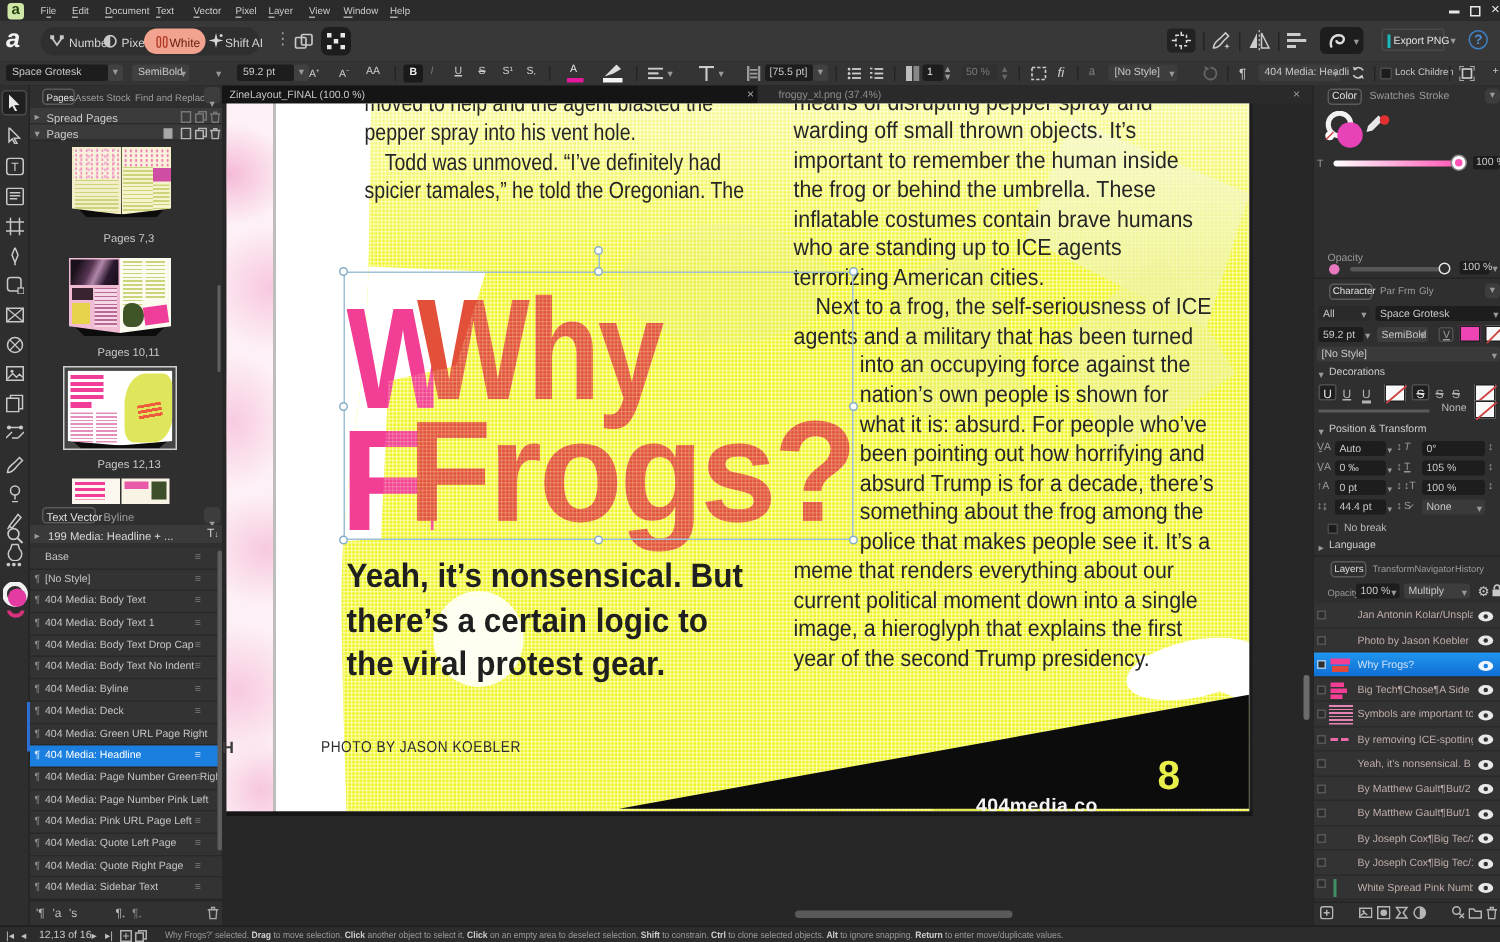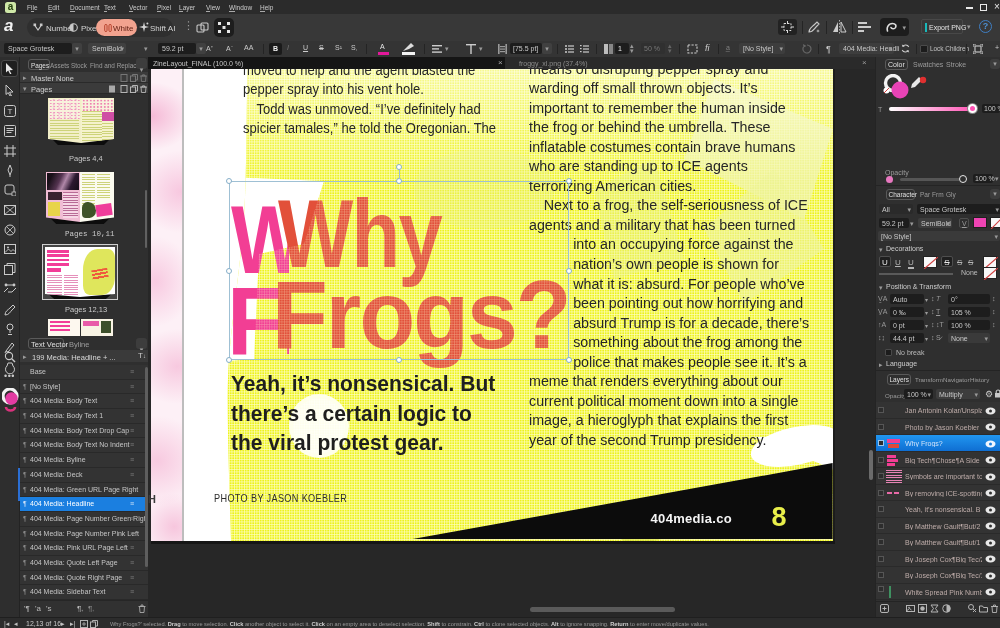--- a/index.html
+++ b/index.html
@@ -367,21 +367,21 @@
       <div class="abs" style="left:8px;top:1.5px;width:22px;height:11px;border:1px solid #5a5a5a;border-radius:3px;"></div>
       <div class="txt" style="left:11px;top:4.5px;font-size:6.4px;color:#e0e0e0;">Pages</div>
       <div class="txt" style="left:30px;top:4.5px;font-size:6.4px;color:#9c9c9c;">Assets</div>
       <div class="txt" style="left:51px;top:4.5px;font-size:6.4px;color:#9c9c9c;">Stock</div>
       <div class="txt" style="left:70px;top:4.5px;font-size:6.4px;color:#9c9c9c;">Find and Replace</div>
       <div class="abs" style="left:116px;top:1px;width:11px;height:11px;background:#3d3d3d;border-radius:3px;text-align:center;"><span class="vch" style="line-height:11px;">▾</span></div>
     </div>
 
     <div class="abs" style="left:0;top:15px;width:128px;height:10.5px;background:#3b3b3b;border-bottom:1px solid #2a2a2a;">
       <span class="vch" style="position:absolute;left:3px;top:2px;">▸</span>
-      <div class="txt" style="left:11px;top:1.5px;font-size:7.5px;color:#cdcdcd;">Master None</div>
+      <div class="txt" style="left:11px;top:1.5px;font-size:7.5px;color:#cdcdcd;">Spread Pages</div>
       <svg class="abs" style="left:100px;top:1.5px;" width="8" height="8" viewBox="0 0 8 8">
           <rect x="1" y="0.5" width="6" height="7" fill="none" stroke="#777" stroke-width="1"></rect>
         </svg>
       <svg class="abs" style="left:110px;top:1.5px;" width="8" height="8" viewBox="0 0 8 8">
           <rect x="0.5" y="2" width="5" height="5.5" fill="none" stroke="#777" stroke-width="1"></rect>
           <path d="M2.5 2 V0.5 h5 v5.5 h-2" fill="none" stroke="#777" stroke-width="1"></path>
         </svg>
       <svg class="abs" style="left:120px;top:1.5px;" width="7" height="8" viewBox="0 0 7 8">
           <path d="M1 2 h5 l-0.5 5.5 h-4 Z M0 2 h7 M2.5 2 V0.8 h2 V2" fill="none" stroke="#777" stroke-width="0.9"></path>
         </svg>
@@ -411,38 +411,38 @@
         <div class="abs" style="left:1px;top:1px;width:31px;height:20px;background-color:#f8f2dc;background-image:radial-gradient(circle, #f095bd 30%, rgba(0,0,0,0) 36%),radial-gradient(circle, #f3b4d1 26%, rgba(0,0,0,0) 32%);background-size:3.5px 3px, 5.5px 4.5px;background-position:0 0, 2px 3px;"></div>
         <div class="abs" style="left:2px;top:22px;width:29px;height:21px;background:repeating-linear-gradient(#cdd37a 0 1px, transparent 1px 2.6px);"></div>
       </div>
       <div class="abs" style="left:33px;top:0;width:33px;height:45px;background:#f5f2cc;clip-path:polygon(0 0,100% 0,100% 91%,0 100%);">
         <div class="abs" style="left:1px;top:1px;width:31px;height:12px;background-color:#f8f2dc;background-image:radial-gradient(circle, #ee7fb0 32%, rgba(0,0,0,0) 38%);background-size:3.5px 3.2px;"></div>
         <div class="abs" style="left:1px;top:13px;width:20px;height:30px;background:repeating-linear-gradient(#cdd37a 0 1px, transparent 1px 2.6px);"></div>
         <div class="abs" style="left:21px;top:14px;width:12px;height:9px;background:#cf4ea4;"></div>
         <div class="abs" style="left:21px;top:25px;width:11px;height:18px;background:repeating-linear-gradient(#cdd37a 0 1px, transparent 1px 2.6px);"></div>
       </div>
     </div>
-    <div class="txt" style="left:49px;top:97px;font-size:7.5px;color:#c9c9c9;">Pages 4,4</div>
+    <div class="txt" style="left:49px;top:97px;font-size:7.5px;color:#c9c9c9;">Pages 7,3</div>
 
     <div class="abs" style="left:26px;top:115px;width:68px;height:52px;">
       <div class="abs" style="left:1px;top:43px;width:66px;height:9px;background:#0c0c0c;clip-path:polygon(0 0,100% 0,86% 100%,14% 100%);"></div>
       <div class="abs" style="left:0;top:0;width:34px;height:50px;background:#f0bcd4;clip-path:polygon(0 0,100% 0,100% 100%,0 91%);">
         <div class="abs" style="left:1px;top:1px;width:32px;height:17px;background:linear-gradient(115deg,#191019 15%,#553451 40%,#b087a8 55%,#2c1830 75%,#1a0f1c 95%);"></div>
         <div class="abs" style="left:2px;top:20px;width:14px;height:8px;background:#3a2330;"></div>
         <div class="abs" style="left:2px;top:30px;width:12px;height:14px;background:#e8d44a;"></div>
         <div class="abs" style="left:17px;top:20px;width:15px;height:26px;background:repeating-linear-gradient(#b86a96 0 1px, transparent 1px 2.6px),#f6d7e6;"></div>
       </div>
       <div class="abs" style="left:34px;top:0;width:34px;height:50px;background:#fbfbef;clip-path:polygon(0 0,100% 0,100% 91%,0 100%);">
         <div class="abs" style="left:2px;top:2px;width:13px;height:40px;background:repeating-linear-gradient(#cdd37a 0 1px, transparent 1px 2.6px);"></div>
         <div class="abs" style="left:17px;top:2px;width:13px;height:26px;background:repeating-linear-gradient(#cdd37a 0 1px, transparent 1px 2.6px);"></div>
         <div class="abs" style="left:2px;top:30px;width:14px;height:16px;background:#3f5427;border-radius:40% 60% 50% 30%;"></div>
         <div class="abs" style="left:16px;top:32px;width:16px;height:12px;background:#ef3d9a;transform:rotate(-8deg);"></div>
       </div>
     </div>
-    <div class="txt" style="left:45px;top:172.5px;font-size:7.5px;color:#c9c9c9;font-family:Liberation Mono, monospace;">Pages 10,11</div>
+    <div class="txt" style="left:45px;top:172.5px;font-size:7.5px;color:#c9c9c9;">Pages 10,11</div>
 
     <div class="abs" style="left:22px;top:187px;width:76px;height:56px;border:1px solid #cfcfcf;background:#454545;">
       <div class="abs" style="left:3px;top:47px;width:68px;height:7px;background:#0c0c0c;clip-path:polygon(0 0,100% 0,88% 100%,12% 100%);"></div>
       <div class="abs" style="left:2px;top:2px;width:35px;height:50px;background:#ffffff;clip-path:polygon(0 0,100% 0,100% 100%,0 94%);">
         <div class="abs" style="left:2px;top:3px;width:22px;height:16px;background:repeating-linear-gradient(#f23d98 0 2.6px, transparent 2.6px 4.4px);"></div>
         <div class="abs" style="left:2px;top:21px;width:14px;height:4px;background:#f23d98;"></div>
         <div class="abs" style="left:2px;top:28px;width:15px;height:20px;background:repeating-linear-gradient(#e590bb 0 1px, transparent 1px 2.4px);"></div>
         <div class="abs" style="left:19px;top:28px;width:14px;height:20px;background:repeating-linear-gradient(#e590bb 0 1px, transparent 1px 2.4px);"></div>
       </div>
       <div class="abs" style="left:37px;top:2px;width:35px;height:50px;background:#ffffff;clip-path:polygon(0 0,100% 0,100% 94%,0 100%);">
@@ -689,21 +689,21 @@
 
       <div id="deck" class="abs" style="left:47px;top:300px;font-size:22.6px;line-height:29.6px;color:#1f1f1f;font-weight:bold;transform:scaleX(0.93);transform-origin:0 0;letter-spacing:0;">
         <div>Yeah, it’s nonsensical. But</div>
         <div>there’s a certain logic to</div>
         <div>the viral protest gear.</div>
       </div>
 
       <div class="txt" style="left:30px;top:423px;font-size:10.5px;color:#2c2c2c;letter-spacing:0.4px;transform:scaleX(0.87);transform-origin:0 0;">PHOTO BY JASON KOEBLER</div>
 
       <div class="abs" style="left:0;top:0;width:649px;height:472px;background:#0c0c0c;clip-path:polygon(35.3% 99.6%, 100% 83.5%, 100% 99.6%);"></div>
-      <div class="txt" style="left:467px;top:442px;font-size:13px;font-weight:bold;color:#f4f4f4;letter-spacing:0.3px;">404media.co</div>
+      <div class="txt" style="left:467px;top:460px;font-size:13px;font-weight:bold;color:#f4f4f4;letter-spacing:0.3px;">404media.co</div>
       <div class="txt" style="left:588px;top:433px;font-size:27px;font-weight:bold;color:#e9ef4a;letter-spacing:1px;">8</div>
     </div>
 
     <div class="abs" style="left:684.6px;top:12px;width:2px;height:473px;background:#1c1c1c;"></div>
     <div class="abs" style="left:3px;top:484px;width:684px;height:2.5px;background:#161616;"></div>
 
     <div class="abs" style="left:80.5px;top:124px;width:340px;height:179px;border:1px solid #9fc0d4;"></div>
     <div class="hdl" style="left:77.5px;top:121px;"></div>
     <div class="hdl" style="left:247.5px;top:121px;"></div>
     <div class="hdl" style="left:417.5px;top:121px;"></div>

